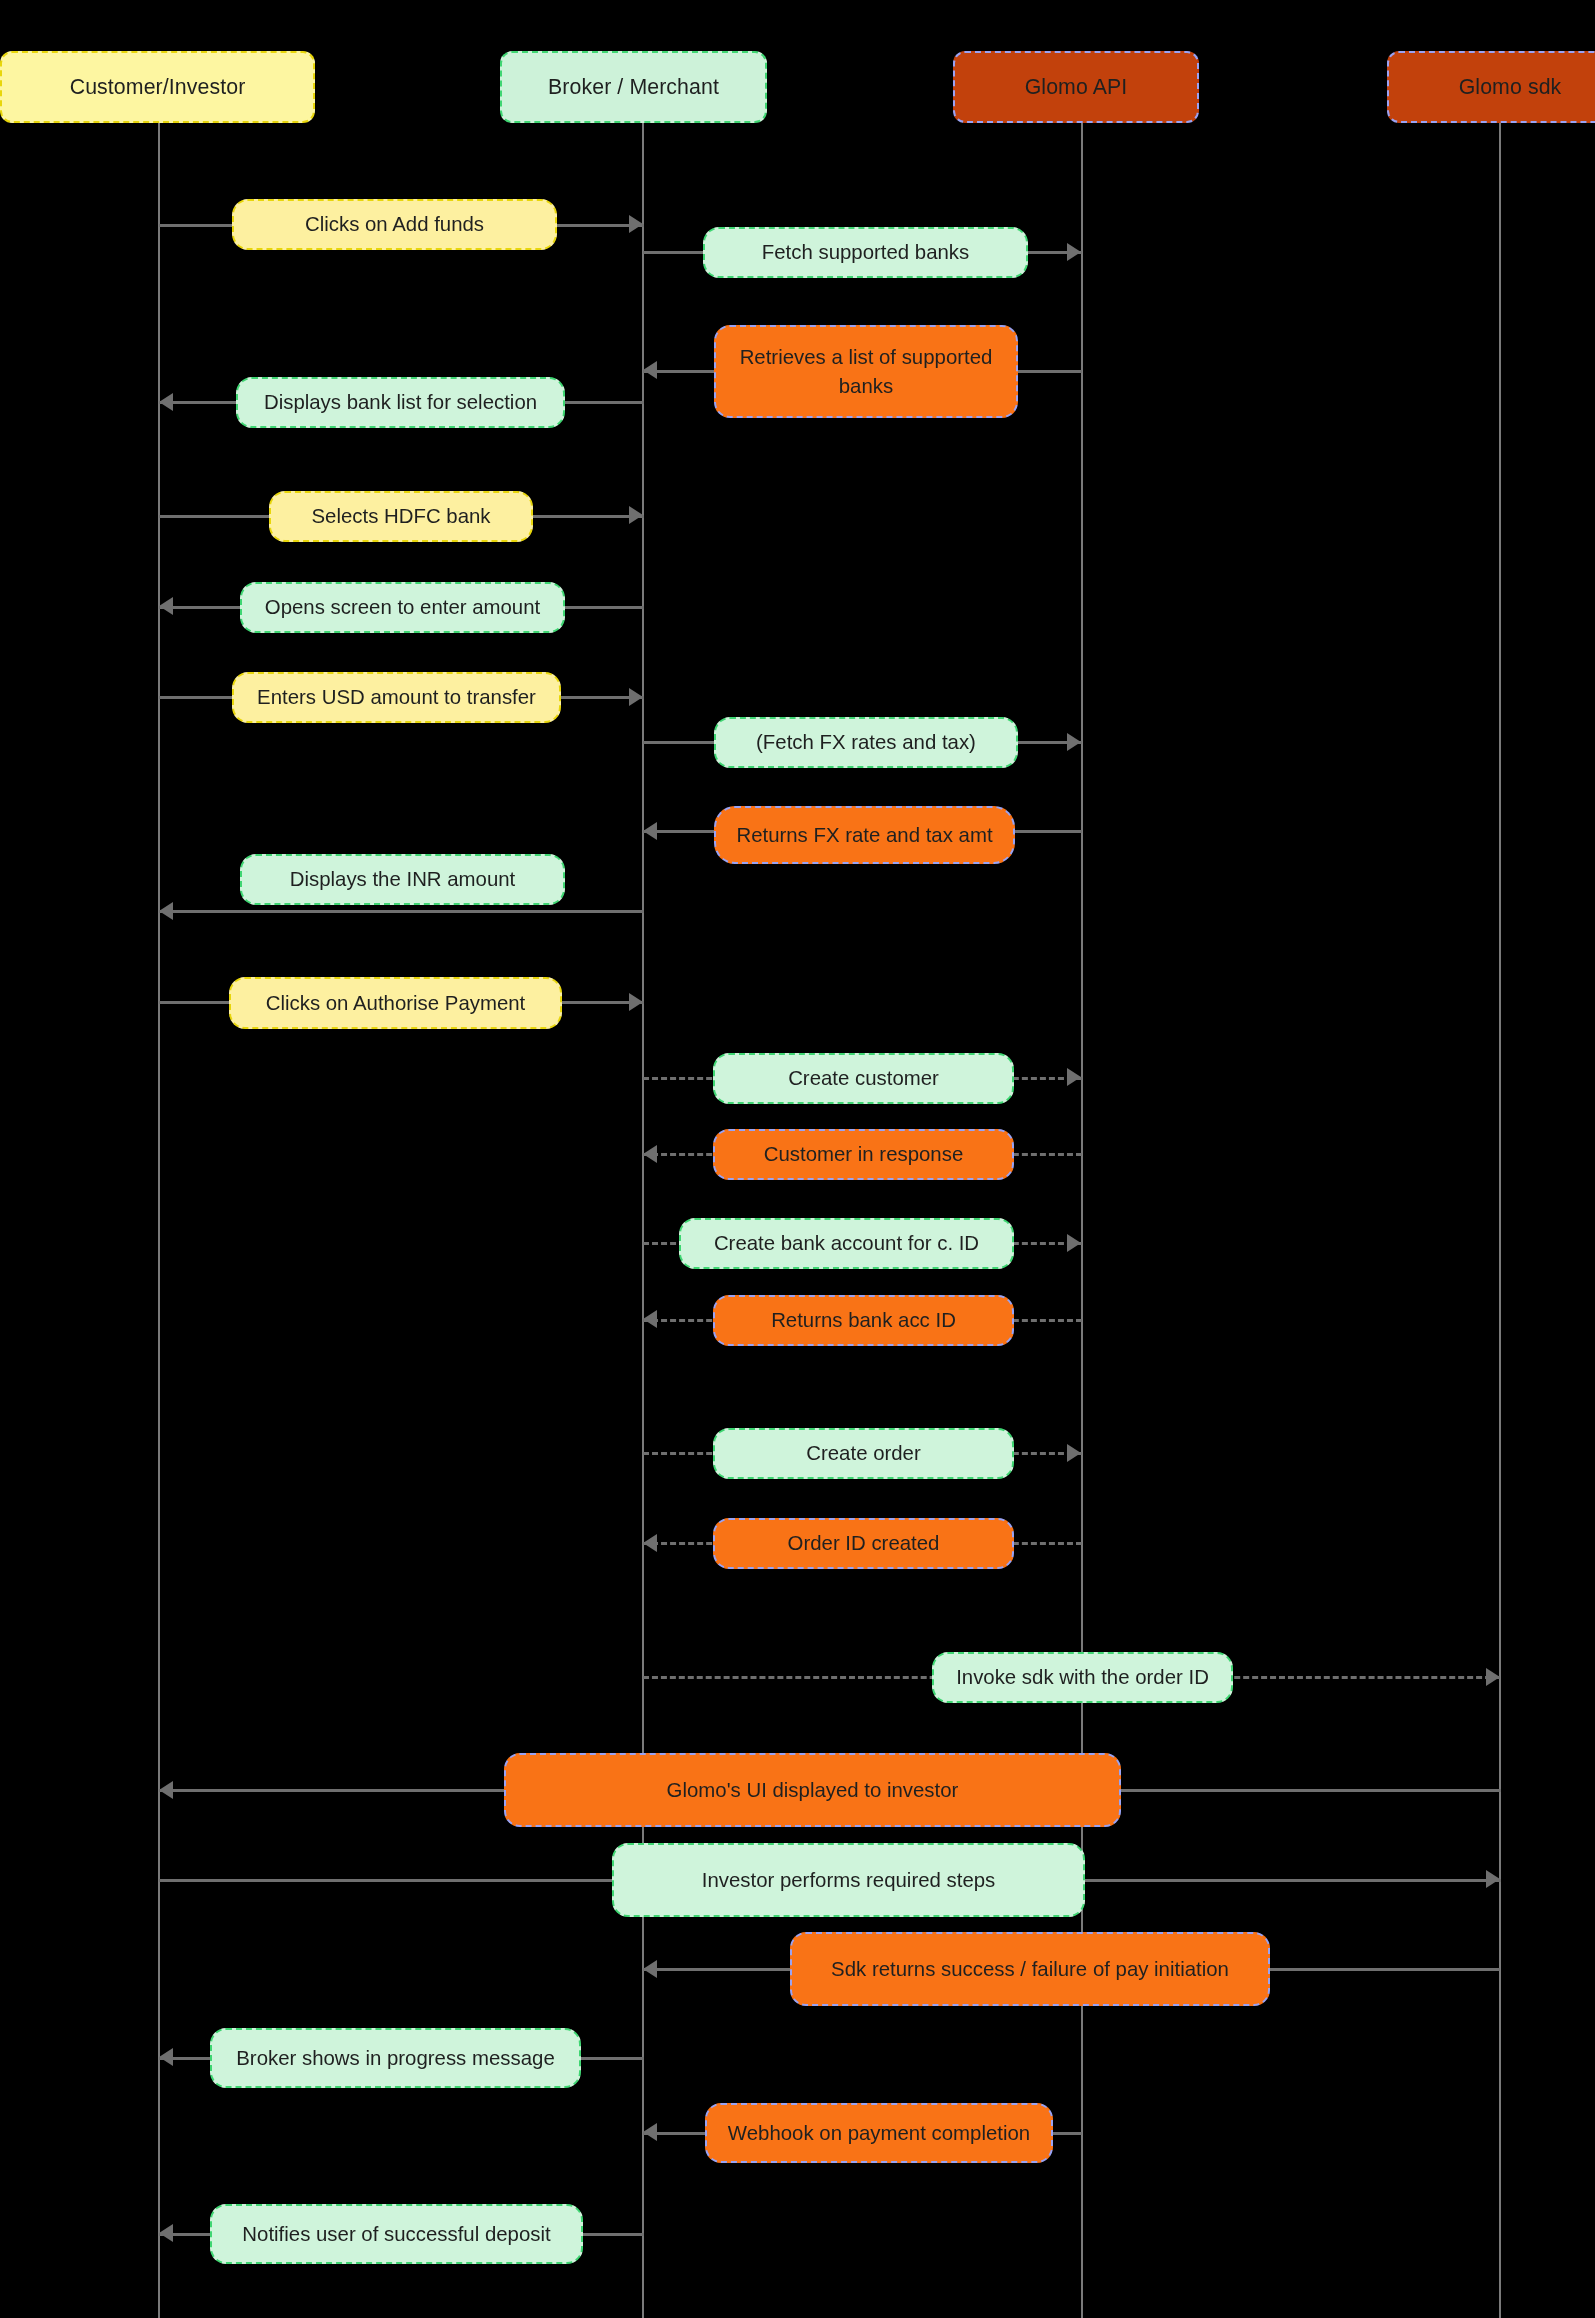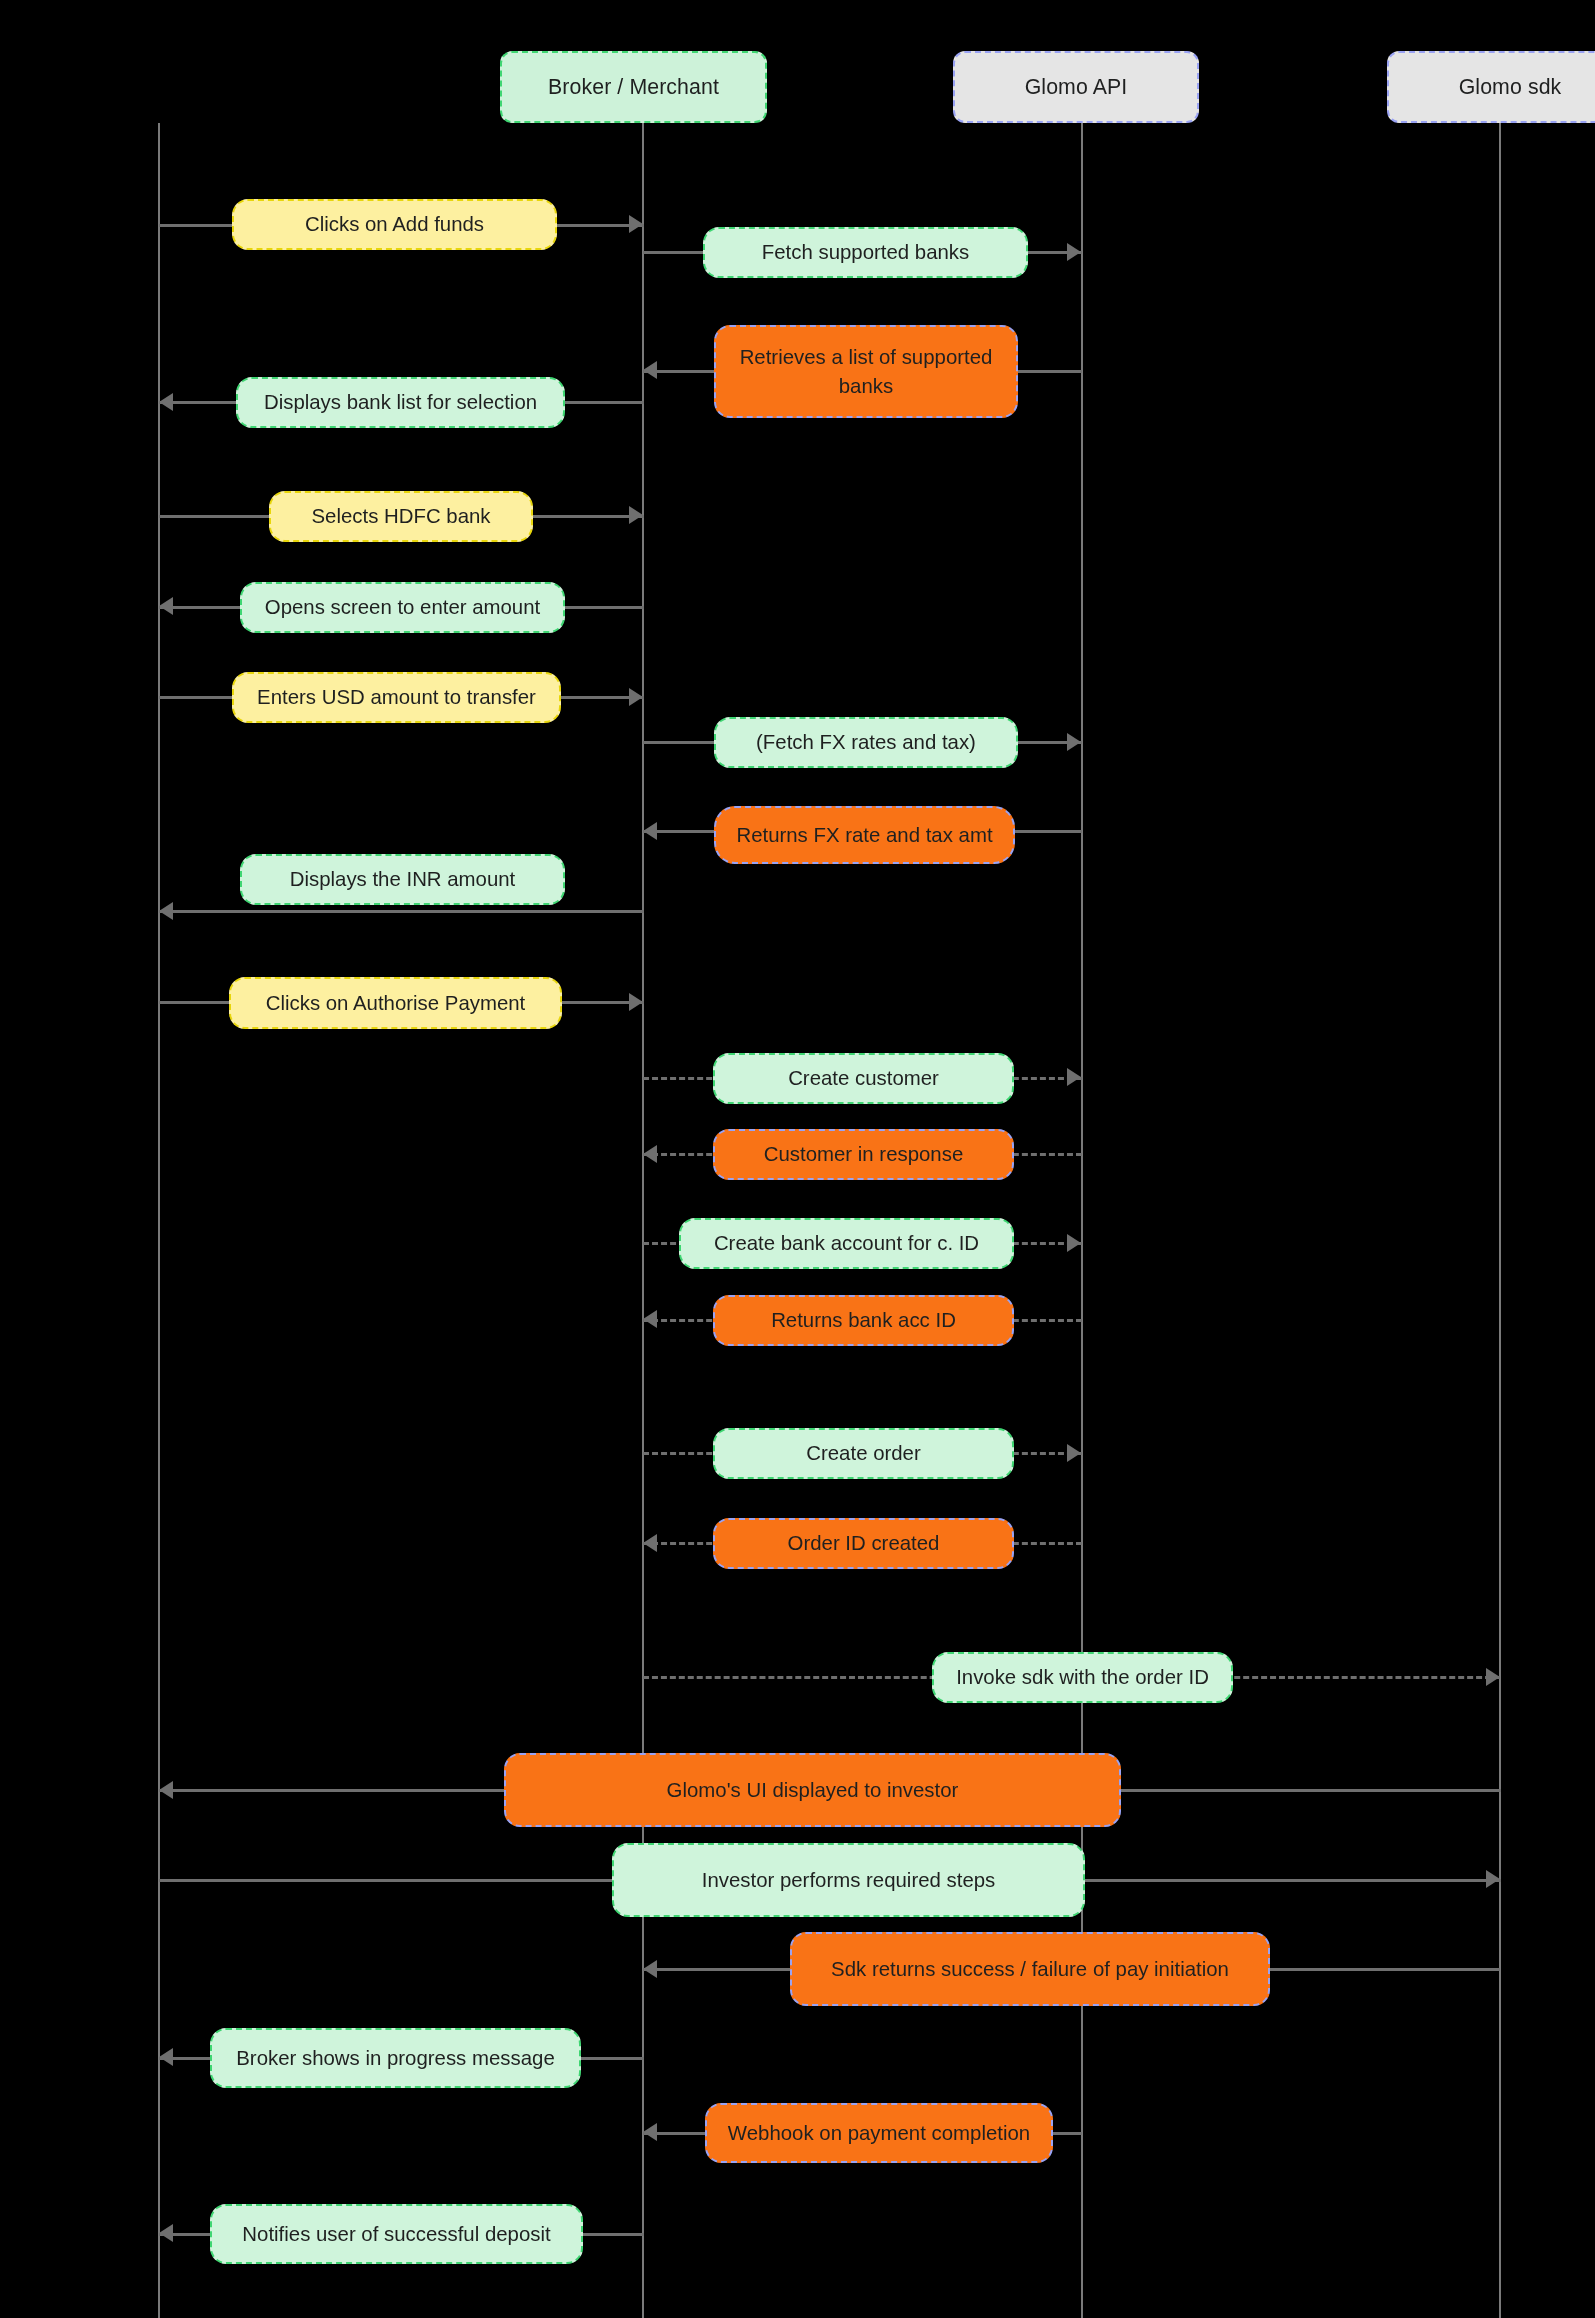--- a/index.html
+++ b/index.html
@@ -30,21 +30,21 @@
     font-size: 21.3px;
     color: #1f2020;
     letter-spacing: 0.1px;
     border-style: dashed;
     border-width: 2.3px;
     line-height: 1.15;
     padding: 0 6.5px;
   }
   .p-yellow { background: #FDF6A1; border-color: #E8D60B; }
   .p-green  { background: #CDF2D9; border-color: #3FD672; align-items: center; }
-  .p-blue   { background: #e5e5e5; border-color: #9AA3F4; }
+  .p-blue   { background: #c2410c; border-color: #9AA3F4; }
 
   
   .lifeline {
     position: absolute;
     width: 2.3px;
     background: #7a7a7a;
   }
 
   
   .arrow-line {
@@ -88,20 +88,23 @@
   .m-blue   { background: #f97316; border-color: #9AA3F4; }
 </style>
 </head>
 <body>
 
 <div id="diagram">
     <div class="lifeline" style="left: 158px; top: 123px; height: 2244px;"></div>
     <div class="lifeline" style="left: 642px; top: 123px; height: 2244px;"></div>
     <div class="lifeline" style="left: 1081px; top: 123px; height: 2244px;"></div>
     <div class="lifeline" style="left: 1499px; top: 123px; height: 2244px;"></div>
+    <div class="participant p-yellow" style="left: 0px; top: 51px; width: 315px; height: 72px;">
+      <span>Customer/Investor</span>
+    </div>
     <div class="participant p-green" style="left: 500px; top: 51px; width: 267px; height: 72px;">
       <span>Broker / Merchant</span>
     </div>
     <div class="participant p-blue" style="left: 953px; top: 51px; width: 246px; height: 72px;">
       <span>Glomo API</span>
     </div>
     <div class="participant p-blue" style="left: 1387px; top: 51px; width: 246px; height: 72px;">
       <span>Glomo sdk</span>
     </div>
     <div style="position: absolute; left: 0px; top: 0px; width: 1595px; height: 0px;">

